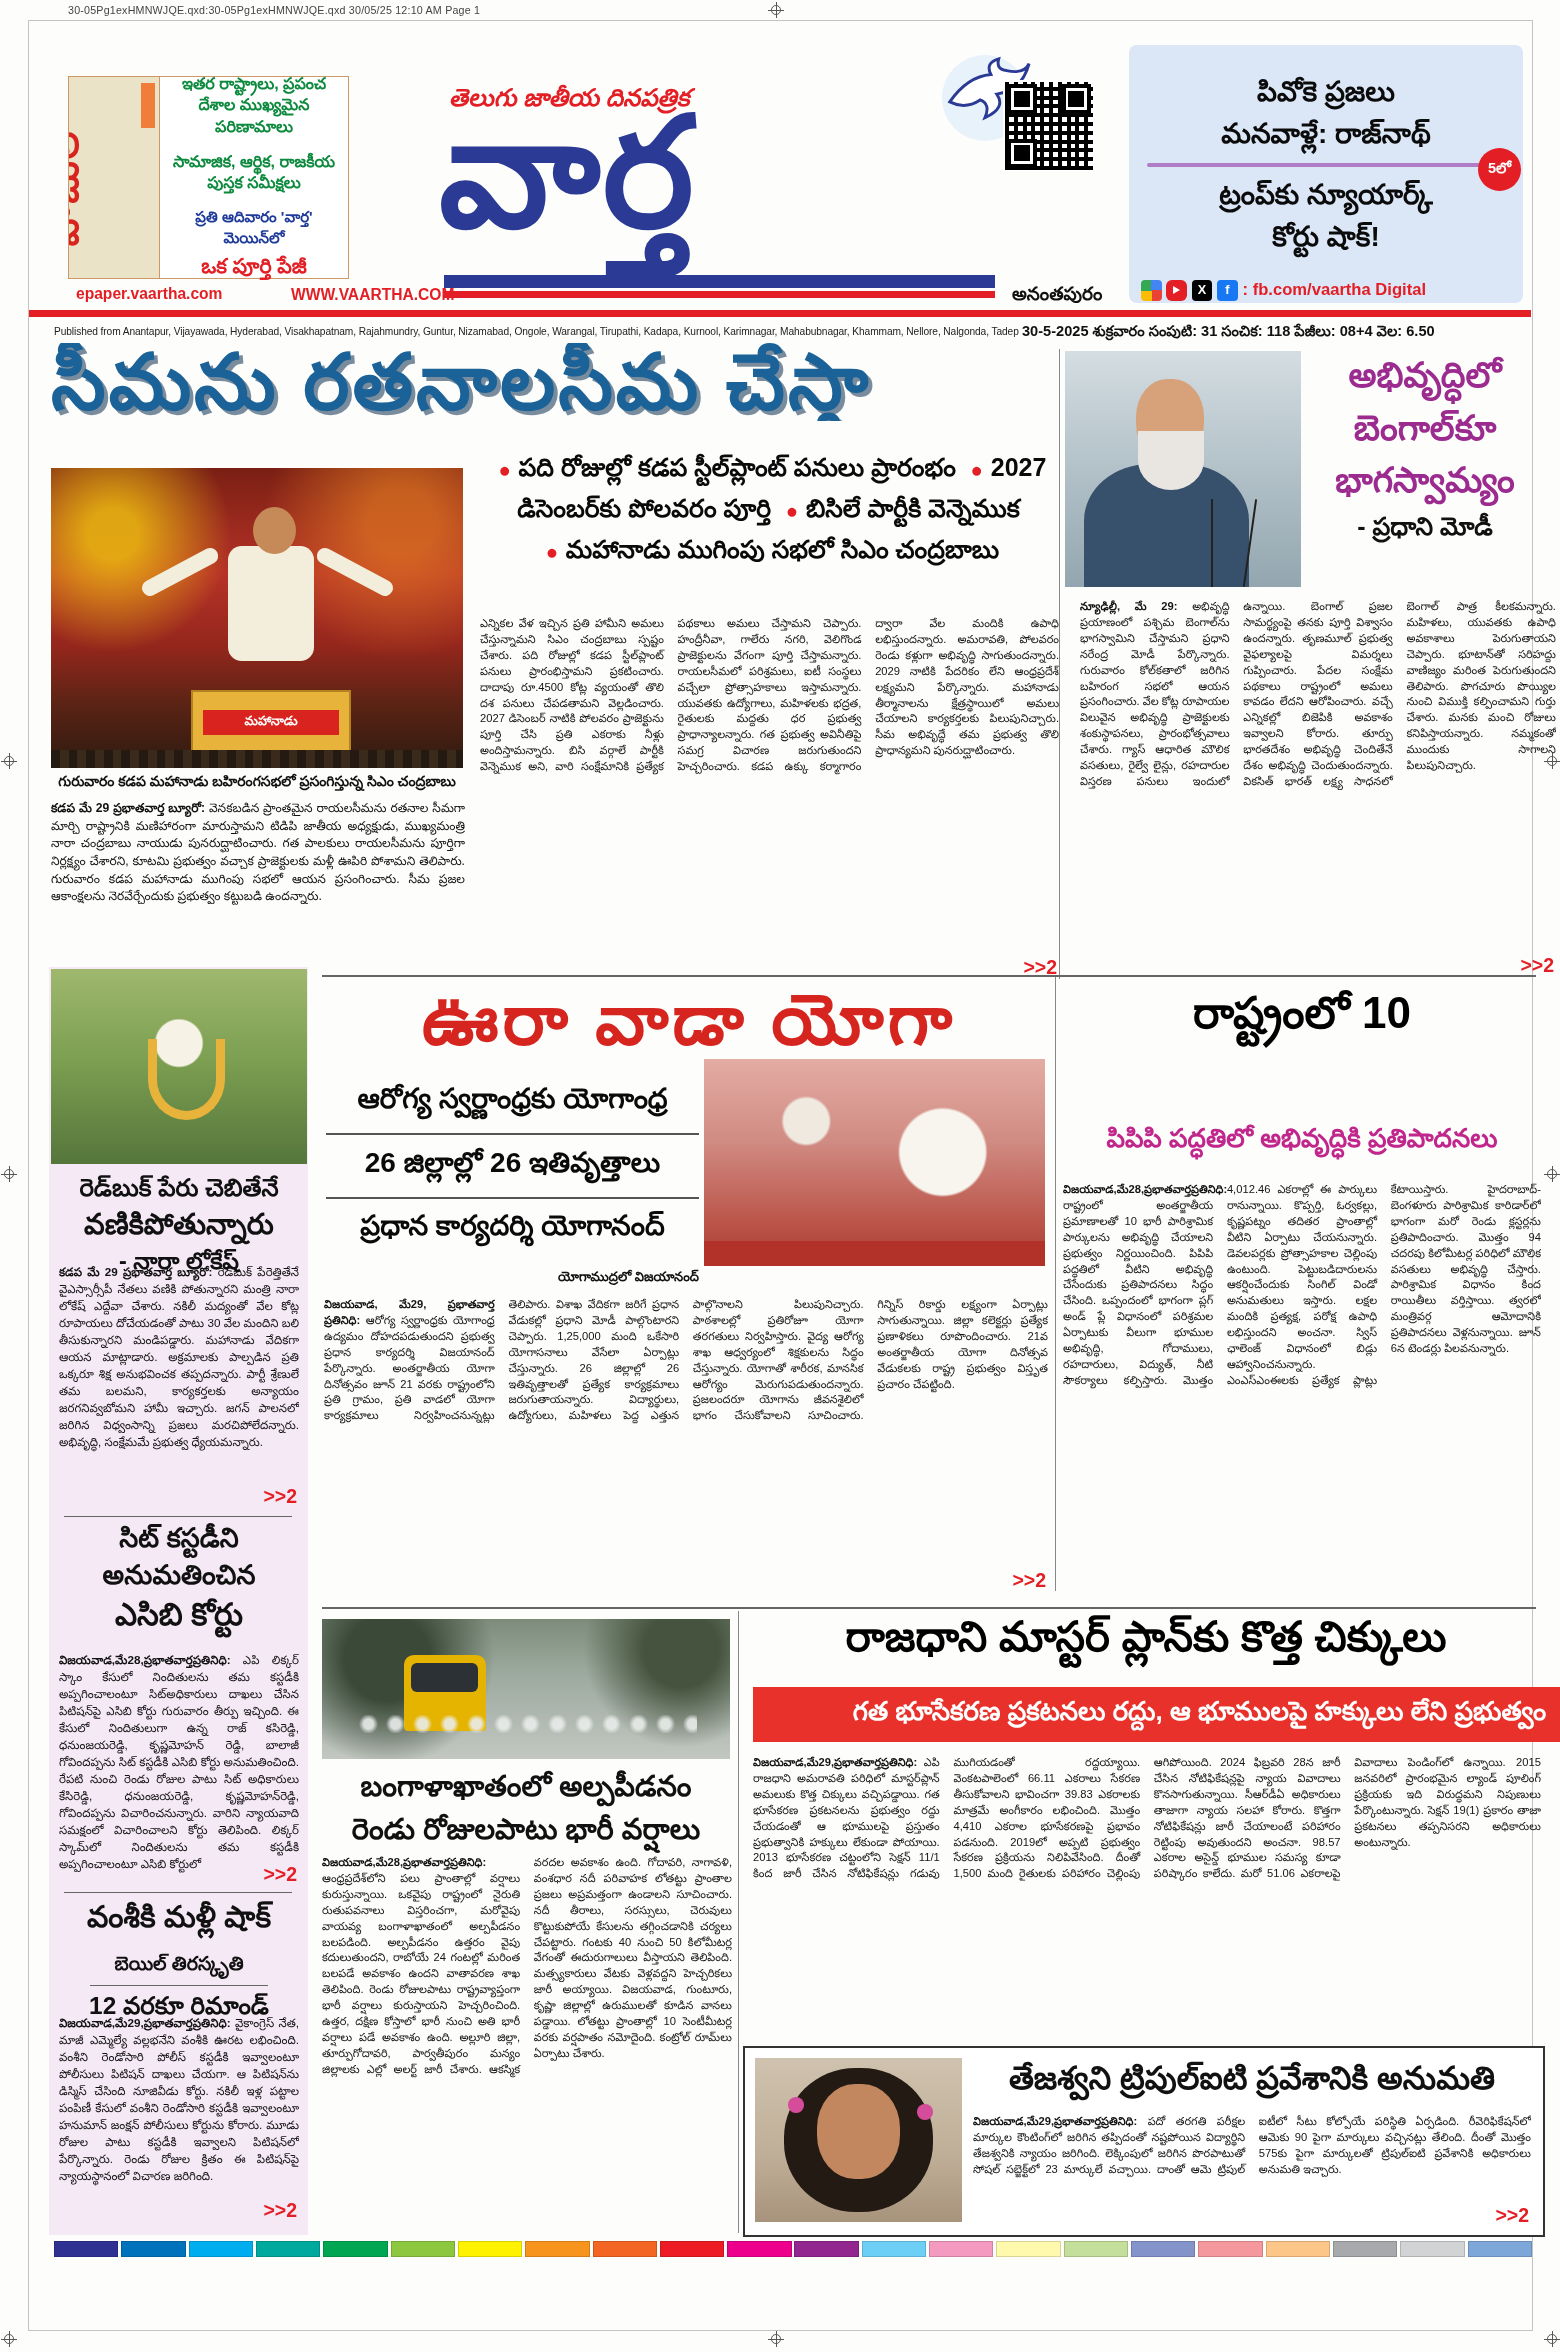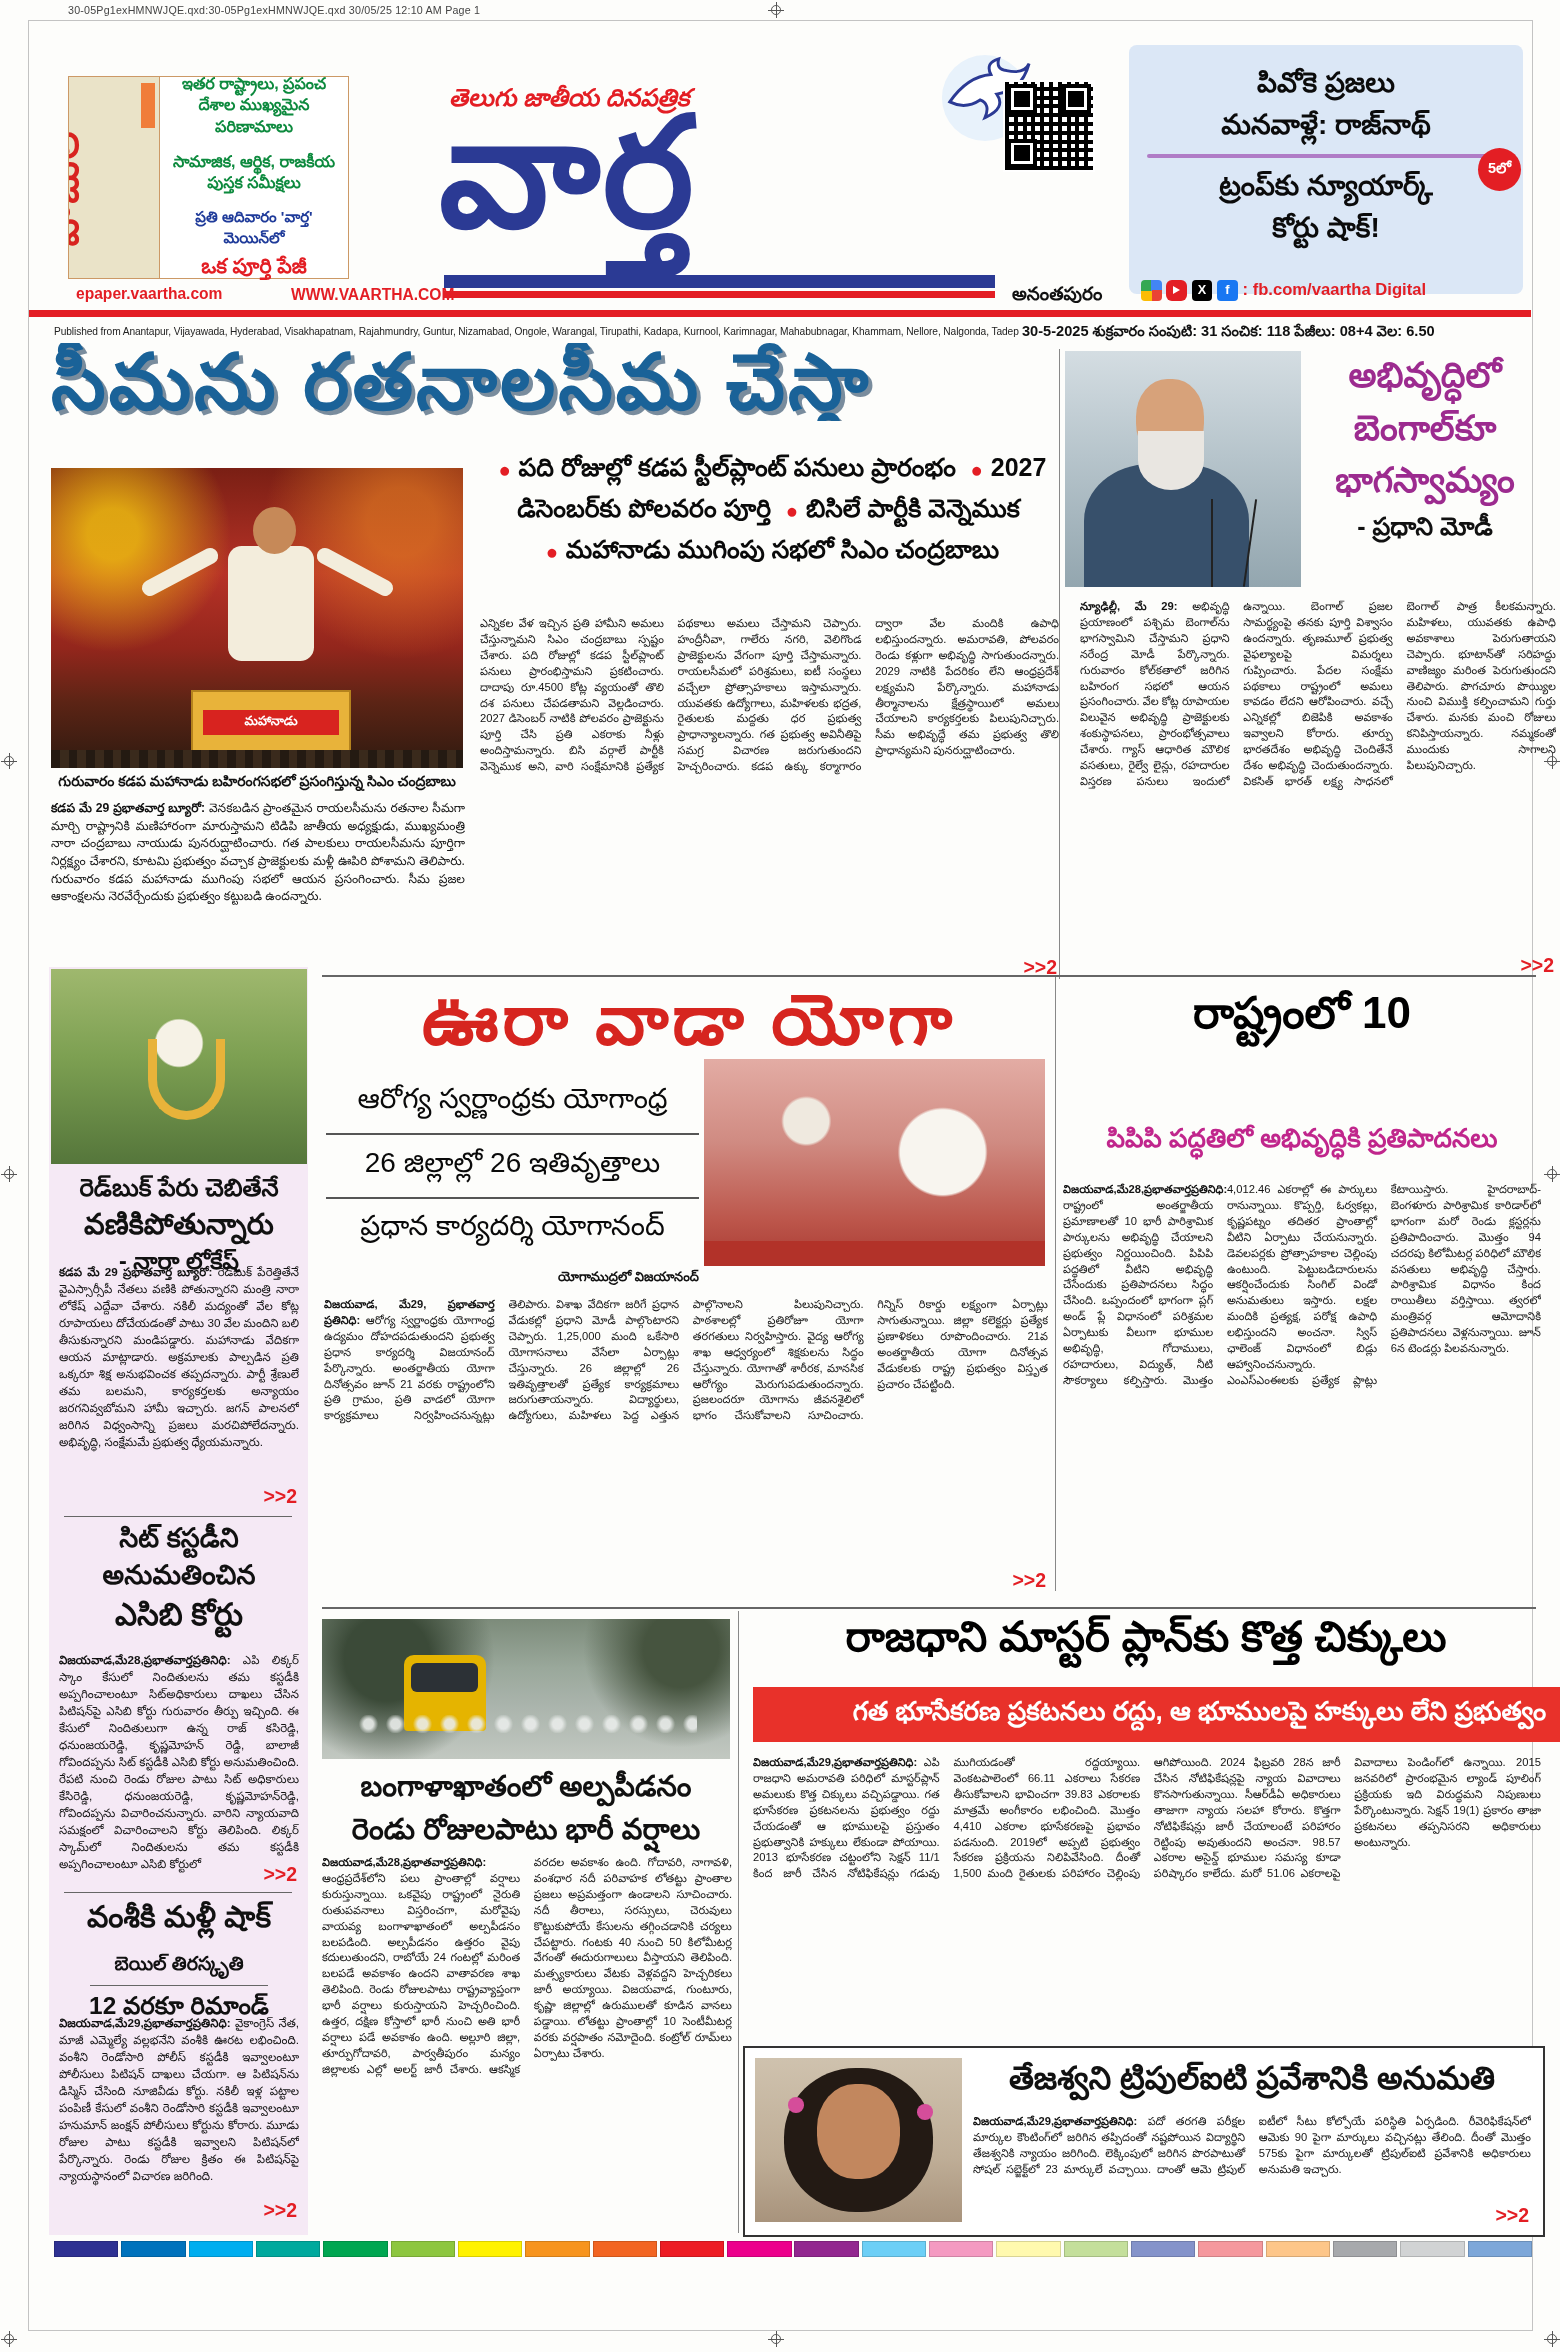--- a/index.html
+++ b/index.html
@@ -65,21 +65,21 @@
   .icn.fb{background:#1877f2}
 
   
   .lead-head{font-size:78px;font-weight:800;color:#1a6298;letter-spacing:2.9px;line-height:1;
              text-shadow:3.9px 3.9px 0 rgba(12,47,80,.55)}
   .bullets{font-size:25px;font-weight:bold;line-height:1.64;text-align:center;color:#0a0a0a}
   .dot{color:#e31e24;font-size:20.5px;vertical-align:middle;padding:0 7.8px}
   .modi-head{color:#9c2b8f;font-weight:800;font-size:35px;line-height:1.5;text-align:center}
   .modi-by{color:#111;font-weight:800;font-size:25px;text-align:center;margin-top:5.9px}
   .yoga-head{color:#d6251f;font-weight:800;font-size:70px;letter-spacing:3.9px;line-height:1}
-  .subhead-item{font-size:28px;font-weight:normal;text-align:center;padding:11.7px 0;color:#0a0a0a}
+  .subhead-item{font-size:28px;font-weight:bold;text-align:center;padding:11.7px 0;color:#0a0a0a}
   .subhead-rule{height:1.5px;background:#555}
   .parks-head{font-size:44px;font-weight:800;line-height:1.45;text-align:center;color:#000}
   .parks-sub{font-size:26px;font-weight:800;text-align:center;color:#c0268c}
   .master-head{font-size:42px;font-weight:800;text-align:center;color:#000}
   .banner-red{background:#e8312a;color:#fff;font-weight:800;font-size:26px;text-align:center;
               display:flex;align-items:center;justify-content:center}
   .rain-head{font-size:29px;font-weight:800;text-align:center;line-height:1.45}
   .rail-h1{font-size:24.4px;font-weight:800;text-align:center}
   .rail-h2{font-size:29px;font-weight:800;text-align:center}
   .rail-h3{font-size:23.4px;font-weight:800;text-align:center}
@@ -210,21 +210,21 @@
     <path d="M14 52 Q32 26 56 24 Q50 12 64 8 Q61 19 72 20 Q90 24 95 13 Q88 40 62 44 Q72 58 50 68 Q56 54 45 50 Q30 60 14 52 Z" fill="#ffffff" stroke="#2b3a94" stroke-width="3"></path>
   </svg>
 </div>
 
 <div class="abs qr" style="left:1003px;top:80px;width:88px;height:88px">
   <span class="eye" style="left:2px;top:2px"></span>
   <span class="eye" style="right:2px;top:2px"></span>
   <span class="eye" style="left:2px;bottom:2px"></span>
 </div>
 
-<div class="abs topbox" style="left:1129px;top:45px;width:394px;height:232px;padding-top:17px">
+<div class="abs topbox" style="left:1129px;top:45px;width:394px;height:232px;padding-top:26px">
   <div class="l">పివోకె ప్రజలు</div>
   <div class="l">మనవాళ్లే: రాజ్‌నాథ్</div>
   <div class="pdiv"></div>
   <div class="l">ట్రంప్‌కు న్యూయార్క్</div>
   <div class="l">కోర్టు షాక్!</div>
 </div>
 <div class="badge5" style="left:1478px;top:148px">5లో</div>
 
 <div class="abs edition" style="left:1012px;top:283px">అనంతపురం</div>
 <div class="abs social" style="left:1141px;top:280px">

